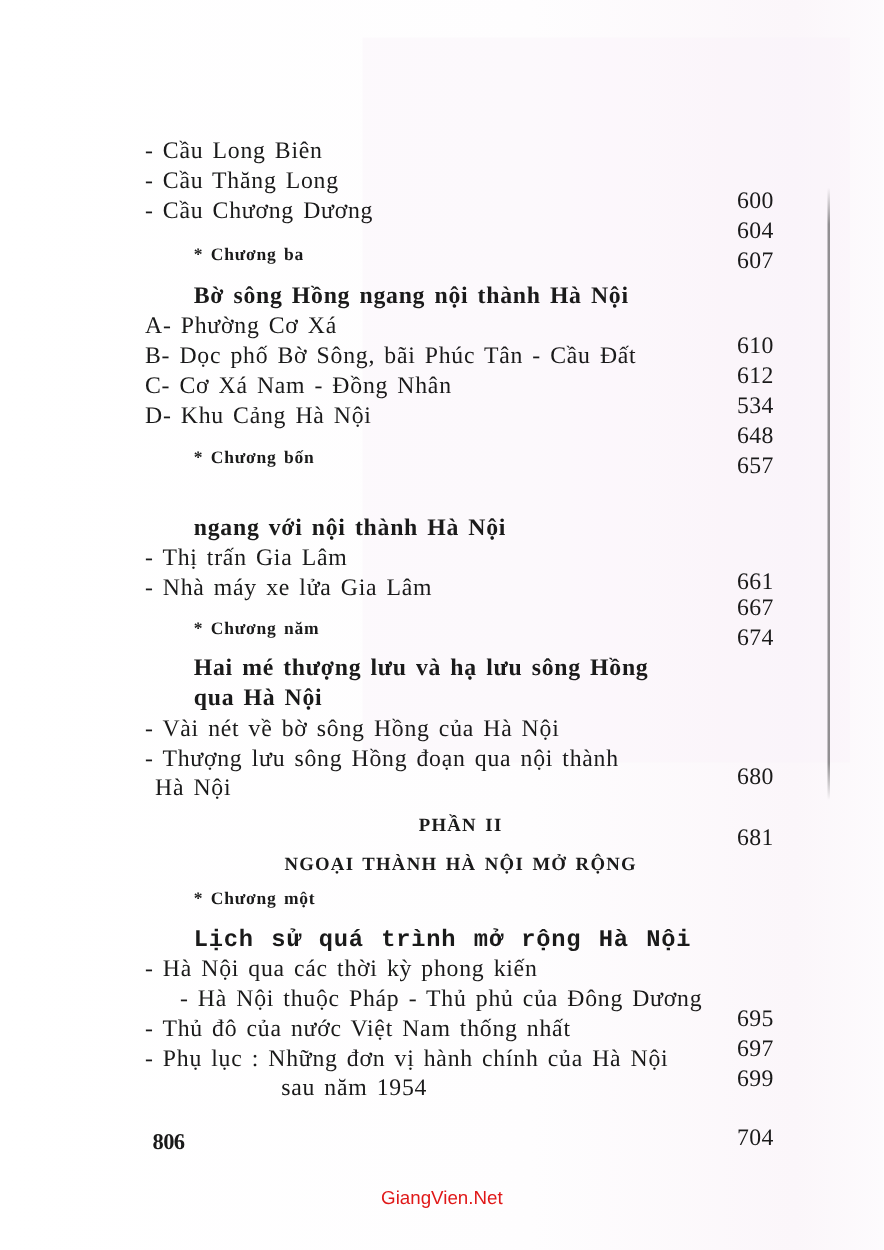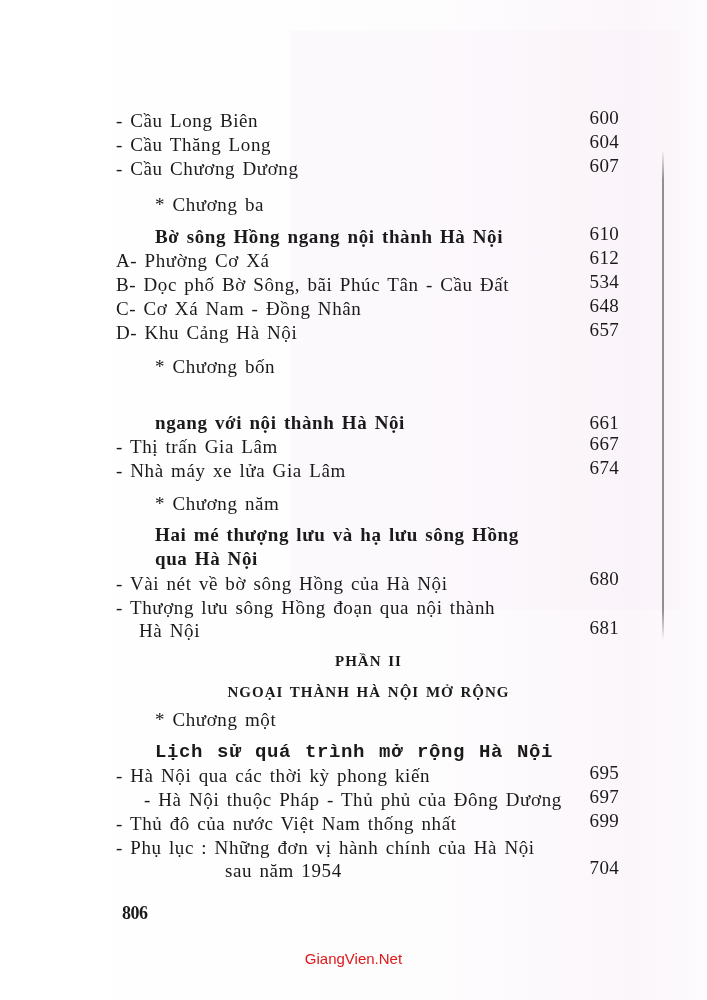--- a/index.html
+++ b/index.html
@@ -44,27 +44,28 @@
       letter-spacing: 0.6px;
       word-spacing: 2px;
     }
     .num {
       position: absolute;
       font-size: 19px;
       line-height: 22px;
       right: 88px;
       text-align: left;
       letter-spacing: 0.3px;
+      margin-top: 43px;
     }
     .bold {
       font-weight: bold;
     }
     .chapter {
-      font-weight: normal;
-      font-size: 19px;
+      font-weight: bold;
+      font-size: 14px;
     }
     .center {
       left: 15px;
       width: 707px;
       text-align: center;
     }
     .part {
       font-weight: bold;
       font-size: 15px;
       letter-spacing: 1px;
@@ -131,21 +132,21 @@
   <div class="num" style="top:457px;">674</div>
 
   <div class="line chapter" style="left:155px; top:493px;">* Chương năm</div>
   <div class="line bold" style="left:155px; top:524px;">Hai mé thượng lưu và hạ lưu sông Hồng</div>
   <div class="line bold" style="left:155px; top:548px;">qua Hà Nội</div>
 
   <div class="line" style="left:116px; top:573px;">- Vài nét về bờ sông Hồng của Hà Nội</div>
   <div class="num" style="top:568px;">680</div>
 
   <div class="line" style="left:116px; top:597px;">- Thượng lưu sông Hồng đoạn qua nội thành</div>
-  <div class="line" style="left:124px; top:620px;margin-left:15px;">Hà Nội</div>
+  <div class="line" style="left:124px; top:620px;">Hà Nội</div>
   <div class="num" style="top:617px;">681</div>
 
   <div class="line part center" style="top:650px;">PHẦN II</div>
   <div class="line part center" style="top:681px;">NGOẠI THÀNH HÀ NỘI MỞ RỘNG</div>
 
   <div class="line chapter" style="left:155px; top:709px;">* Chương một</div>
   <div class="line bold" style="left:155px; top:741px;font-family:Liberation Mono, monospace;">Lịch sử quá trình mở rộng Hà Nội</div>
 
   <div class="line" style="left:116px; top:765px;">- Hà Nội qua các thời kỳ phong kiến</div>
   <div class="num" style="top:762px;">695</div>

